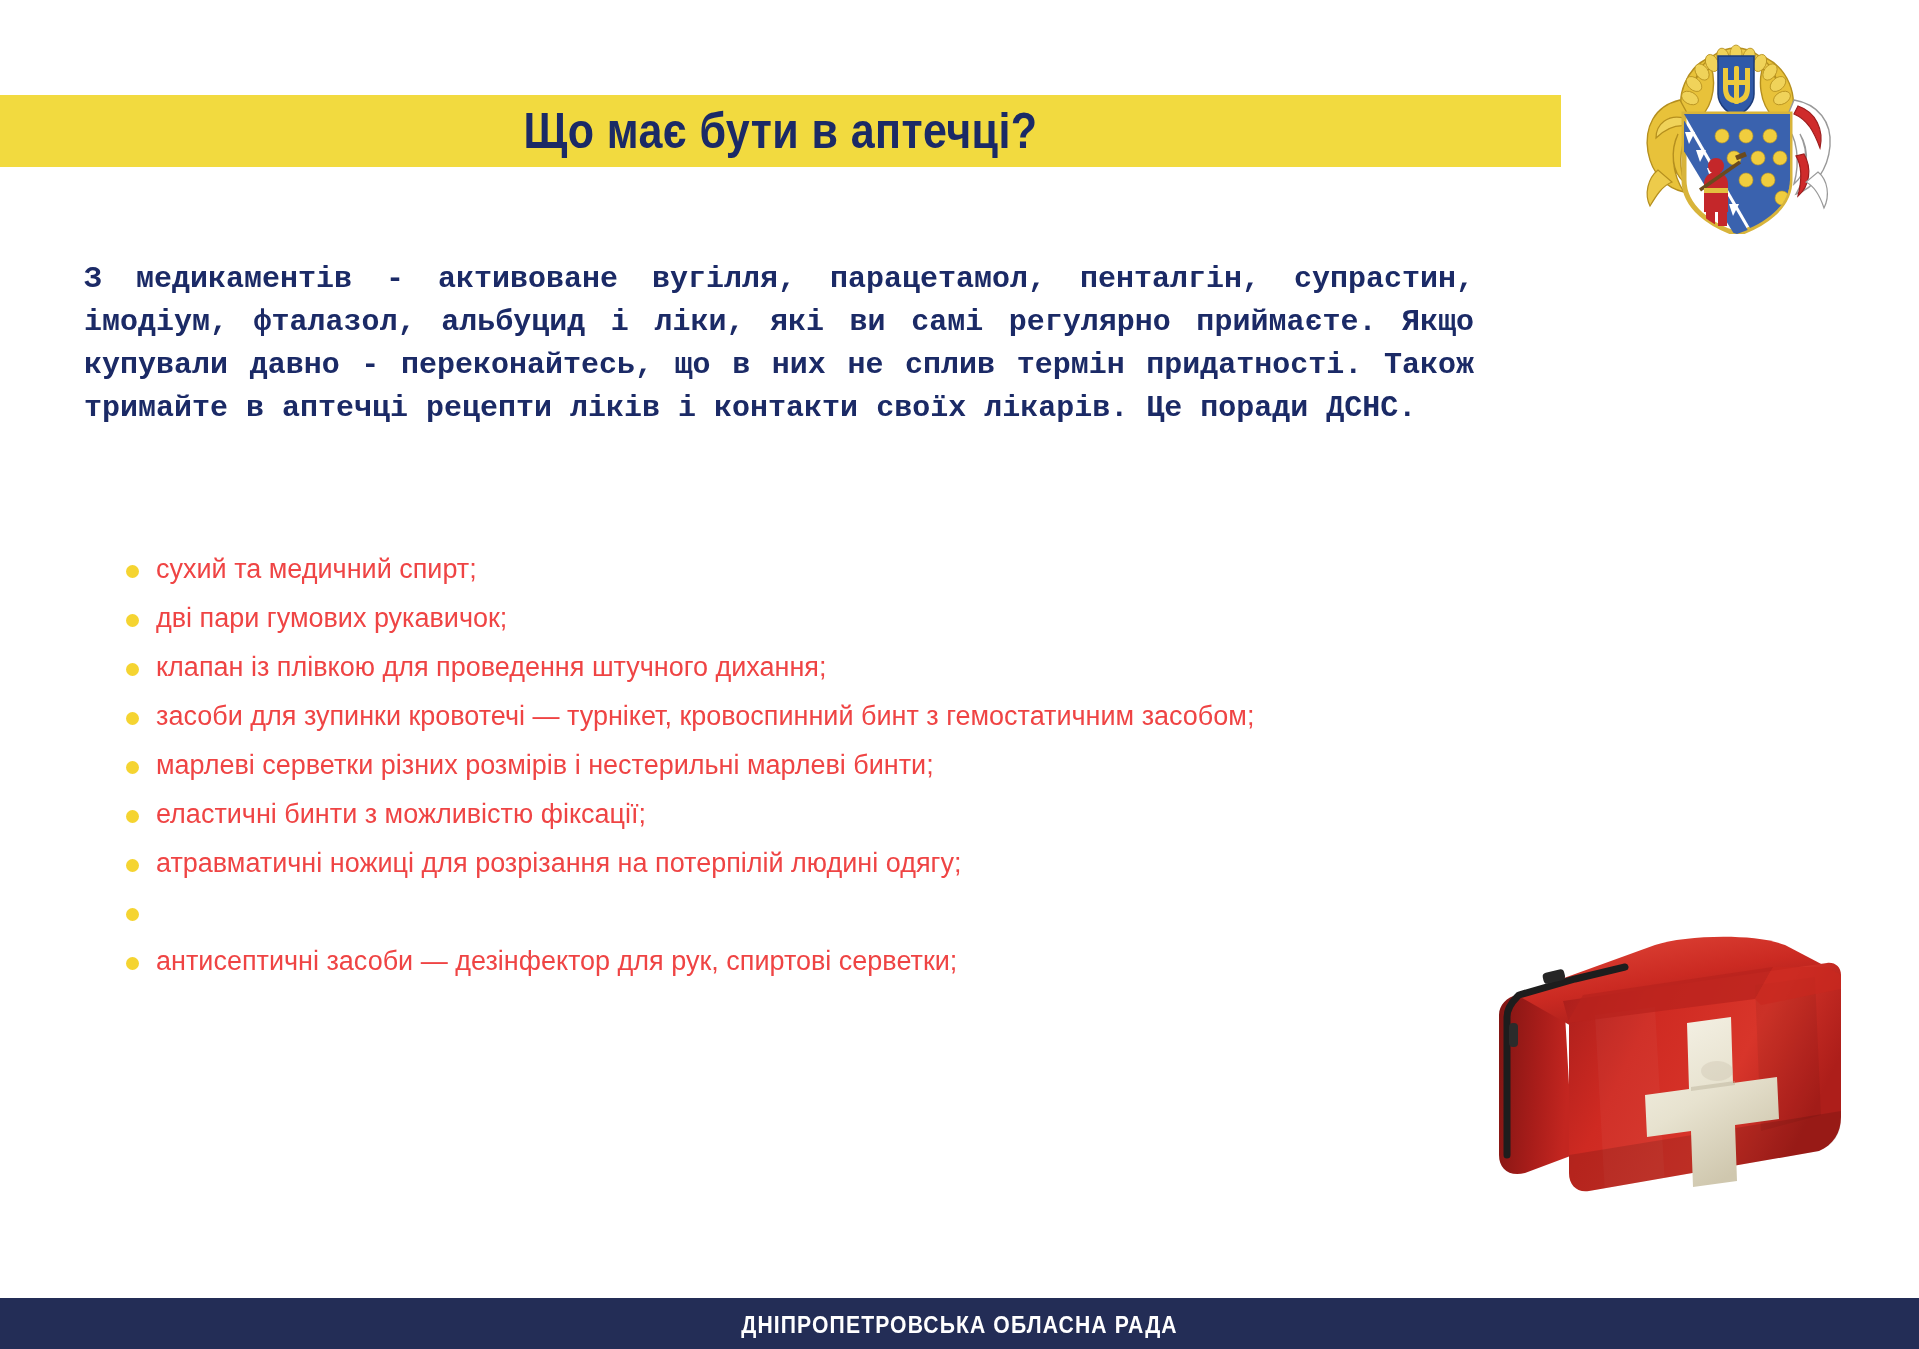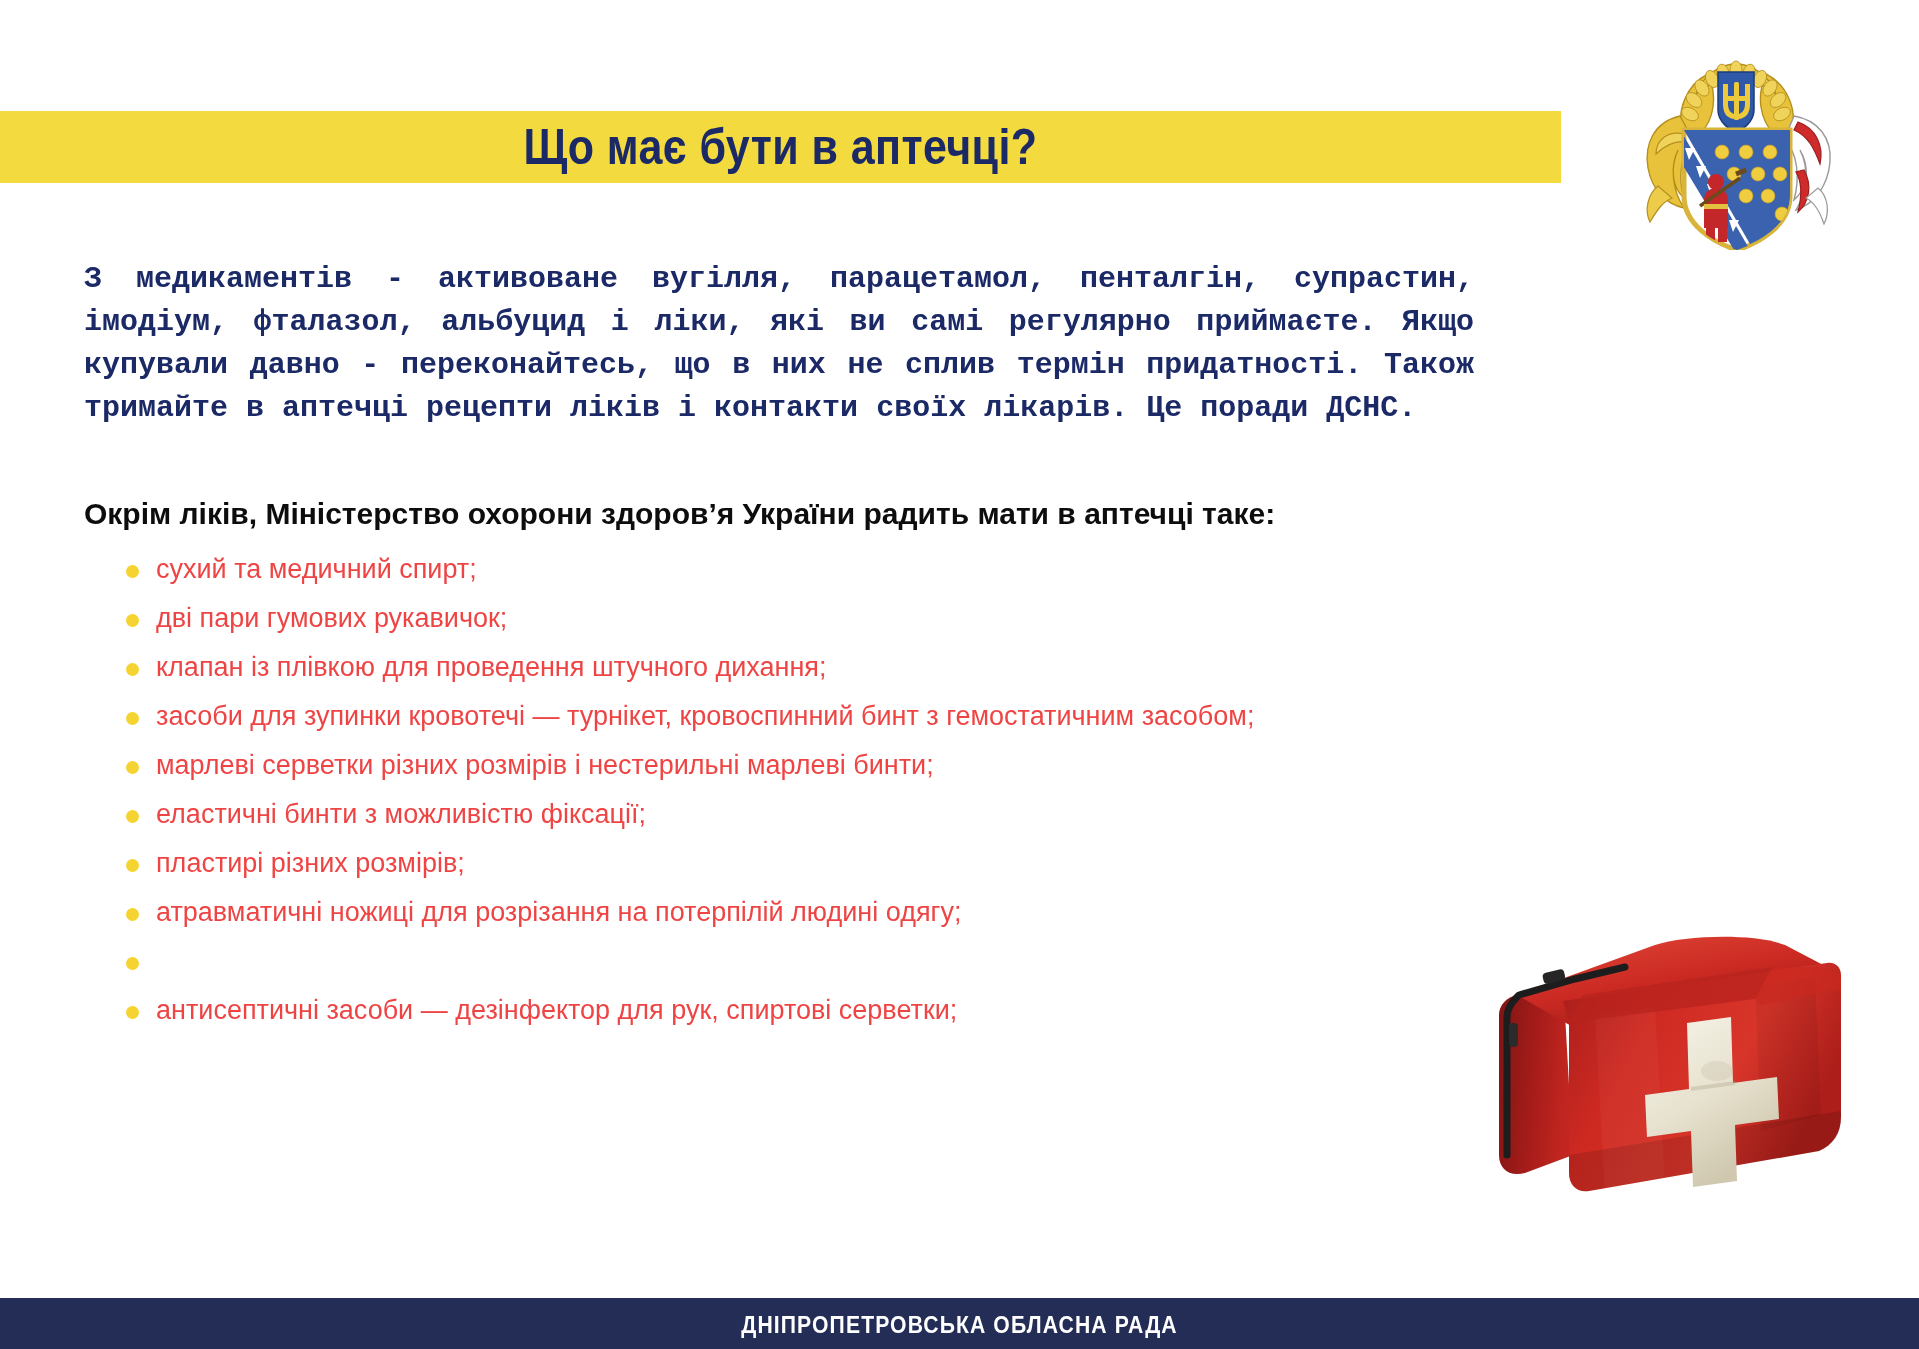--- a/index.html
+++ b/index.html
@@ -16,21 +16,21 @@
     width: 1919px;
     height: 1349px;
     background: #ffffff;
     overflow: hidden;
   }
 
   
   .header {
     position: absolute;
     left: 0;
-    top: 16px;
+    top: 0;
     width: 1521px;
     height: 240px;
   }
   .title-band {
     position: absolute;
     left: 0;
     top: 95px;
     width: 1561px;
     height: 72px;
     background: #f2da3f;
@@ -256,21 +256,20 @@
               <rect x="82" y="166" width="24" height="5" fill="#e3c03f"></rect>
             </g>
           </g>
         </g>
       </svg>
     </div>
   </div>
 
   <div class="intro">З медикаментів - активоване вугілля, парацетамол, пенталгін, супрастин, імодіум, фталазол, альбуцид і ліки, які ви самі регулярно приймаєте. Якщо купували давно - переконайтесь, що в них не сплив термін придатності. Також тримайте в аптечці рецепти ліків і контакти своїх лікарів. Це поради ДСНС.</div>
 
-  <div class="subhead">Окрім ліків, Міністерство охорони здоров’я України радить мати в аптечці таке:</div>
 
   <ul class="bullet-list">
     <li class="bullet-item">
       <span class="bullet-dot"></span>
       <span>сухий та медичний спирт;</span>
     </li>
     <li class="bullet-item">
       <span class="bullet-dot"></span>
       <span>дві пари гумових рукавичок;</span>
     </li>
@@ -282,24 +281,20 @@
       <span class="bullet-dot"></span>
       <span>засоби для зупинки кровотечі — турнікет, кровоспинний бинт з гемостатичним засобом;</span>
     </li>
     <li class="bullet-item">
       <span class="bullet-dot"></span>
       <span>марлеві серветки різних розмірів і нестерильні марлеві бинти;</span>
     </li>
     <li class="bullet-item">
       <span class="bullet-dot"></span>
       <span>еластичні бинти з можливістю фіксації;</span>
-    </li>
-    <li class="bullet-item">
-      <span class="bullet-dot"></span>
-      <span>пластирі різних розмірів;</span>
     </li>
     <li class="bullet-item">
       <span class="bullet-dot"></span>
       <span>атравматичні ножиці для розрізання на потерпілій людині одягу;</span>
     </li>
     <li class="bullet-item">
       <span class="bullet-dot"></span>
     </li>
     <li class="bullet-item">
       <span class="bullet-dot"></span>

